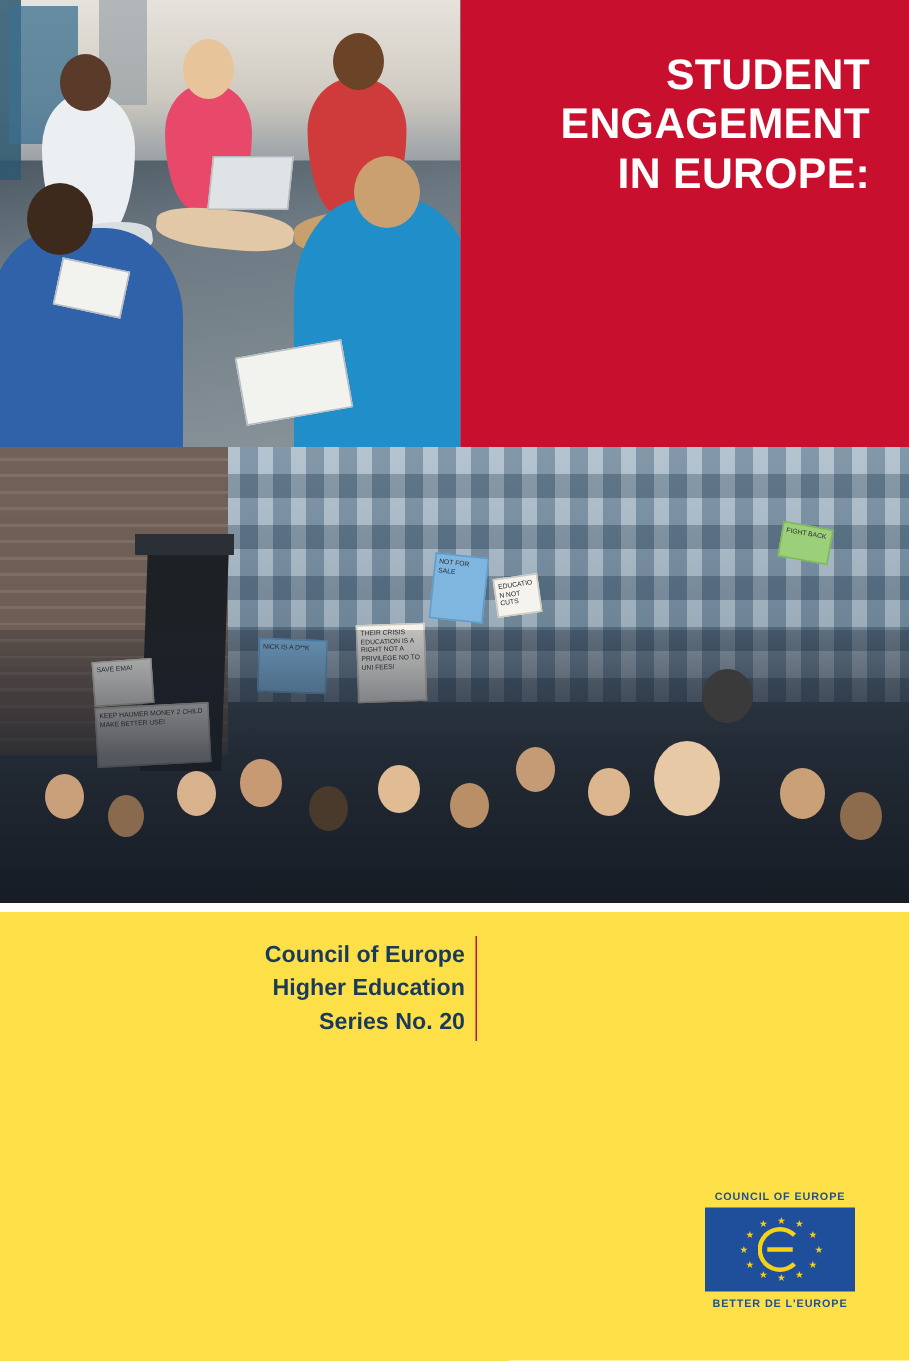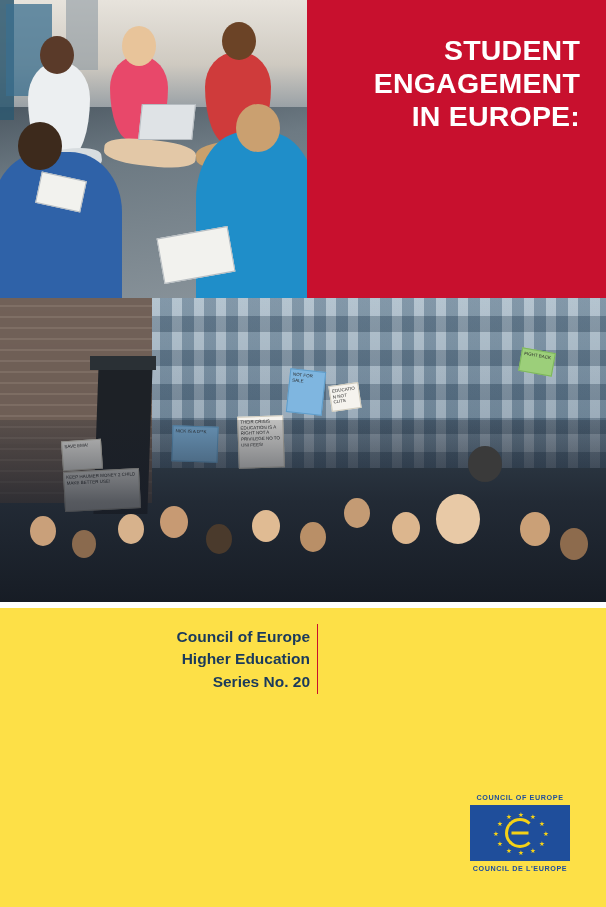--- a/index.html
+++ b/index.html
@@ -358,17 +358,17 @@
         <div class="coe-star" style="left:73px; top:26px;">★</div>
         <div class="coe-star" style="left:69px; top:36px;">★</div>
         <div class="coe-star" style="left:60px; top:43px;">★</div>
         <div class="coe-star" style="left:48px; top:45px;">★</div>
         <div class="coe-star" style="left:36px; top:43px;">★</div>
         <div class="coe-star" style="left:27px; top:36px;">★</div>
         <div class="coe-star" style="left:23px; top:26px;">★</div>
         <div class="coe-star" style="left:27px; top:16px;">★</div>
         <div class="coe-star" style="left:36px; top:9px;">★</div>
       </div>
-      <div class="coe-bottom-text">COUNCIL DE L'EUROPE</div>
+      <div class="coe-bottom-text">BETTER DE L'EUROPE</div>
     </div>
   </div>
 
 </div>
 
 </body></html>

